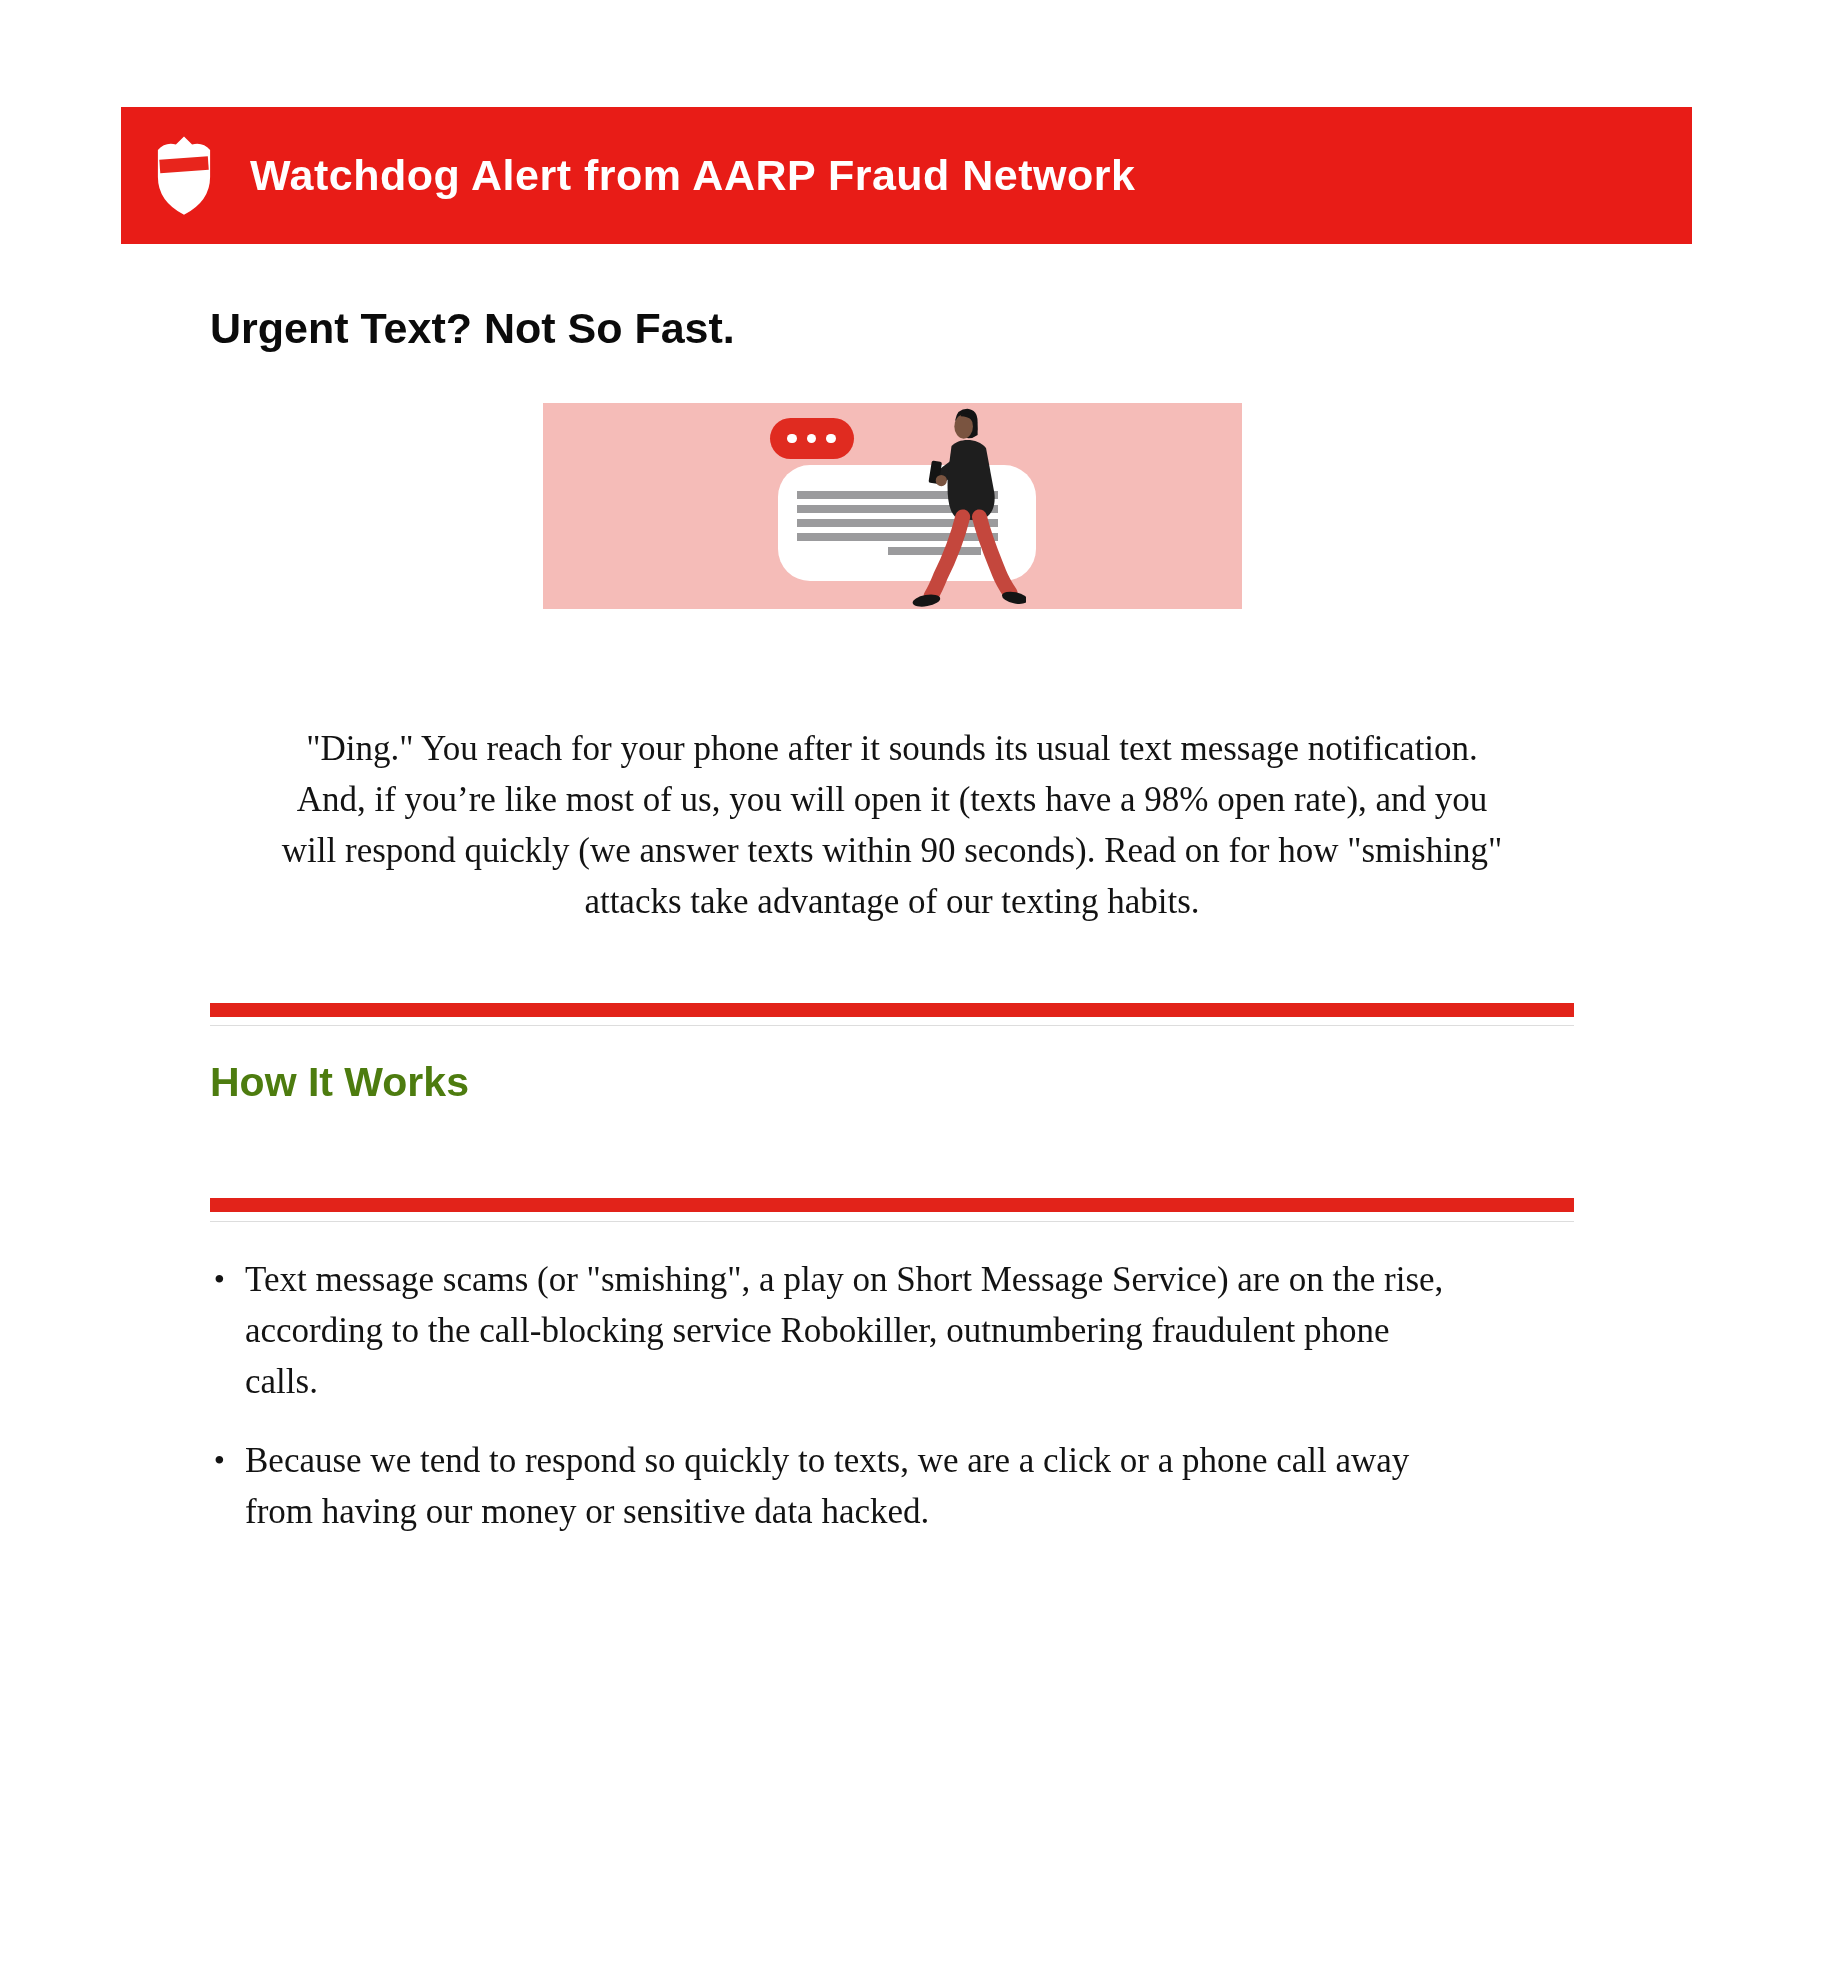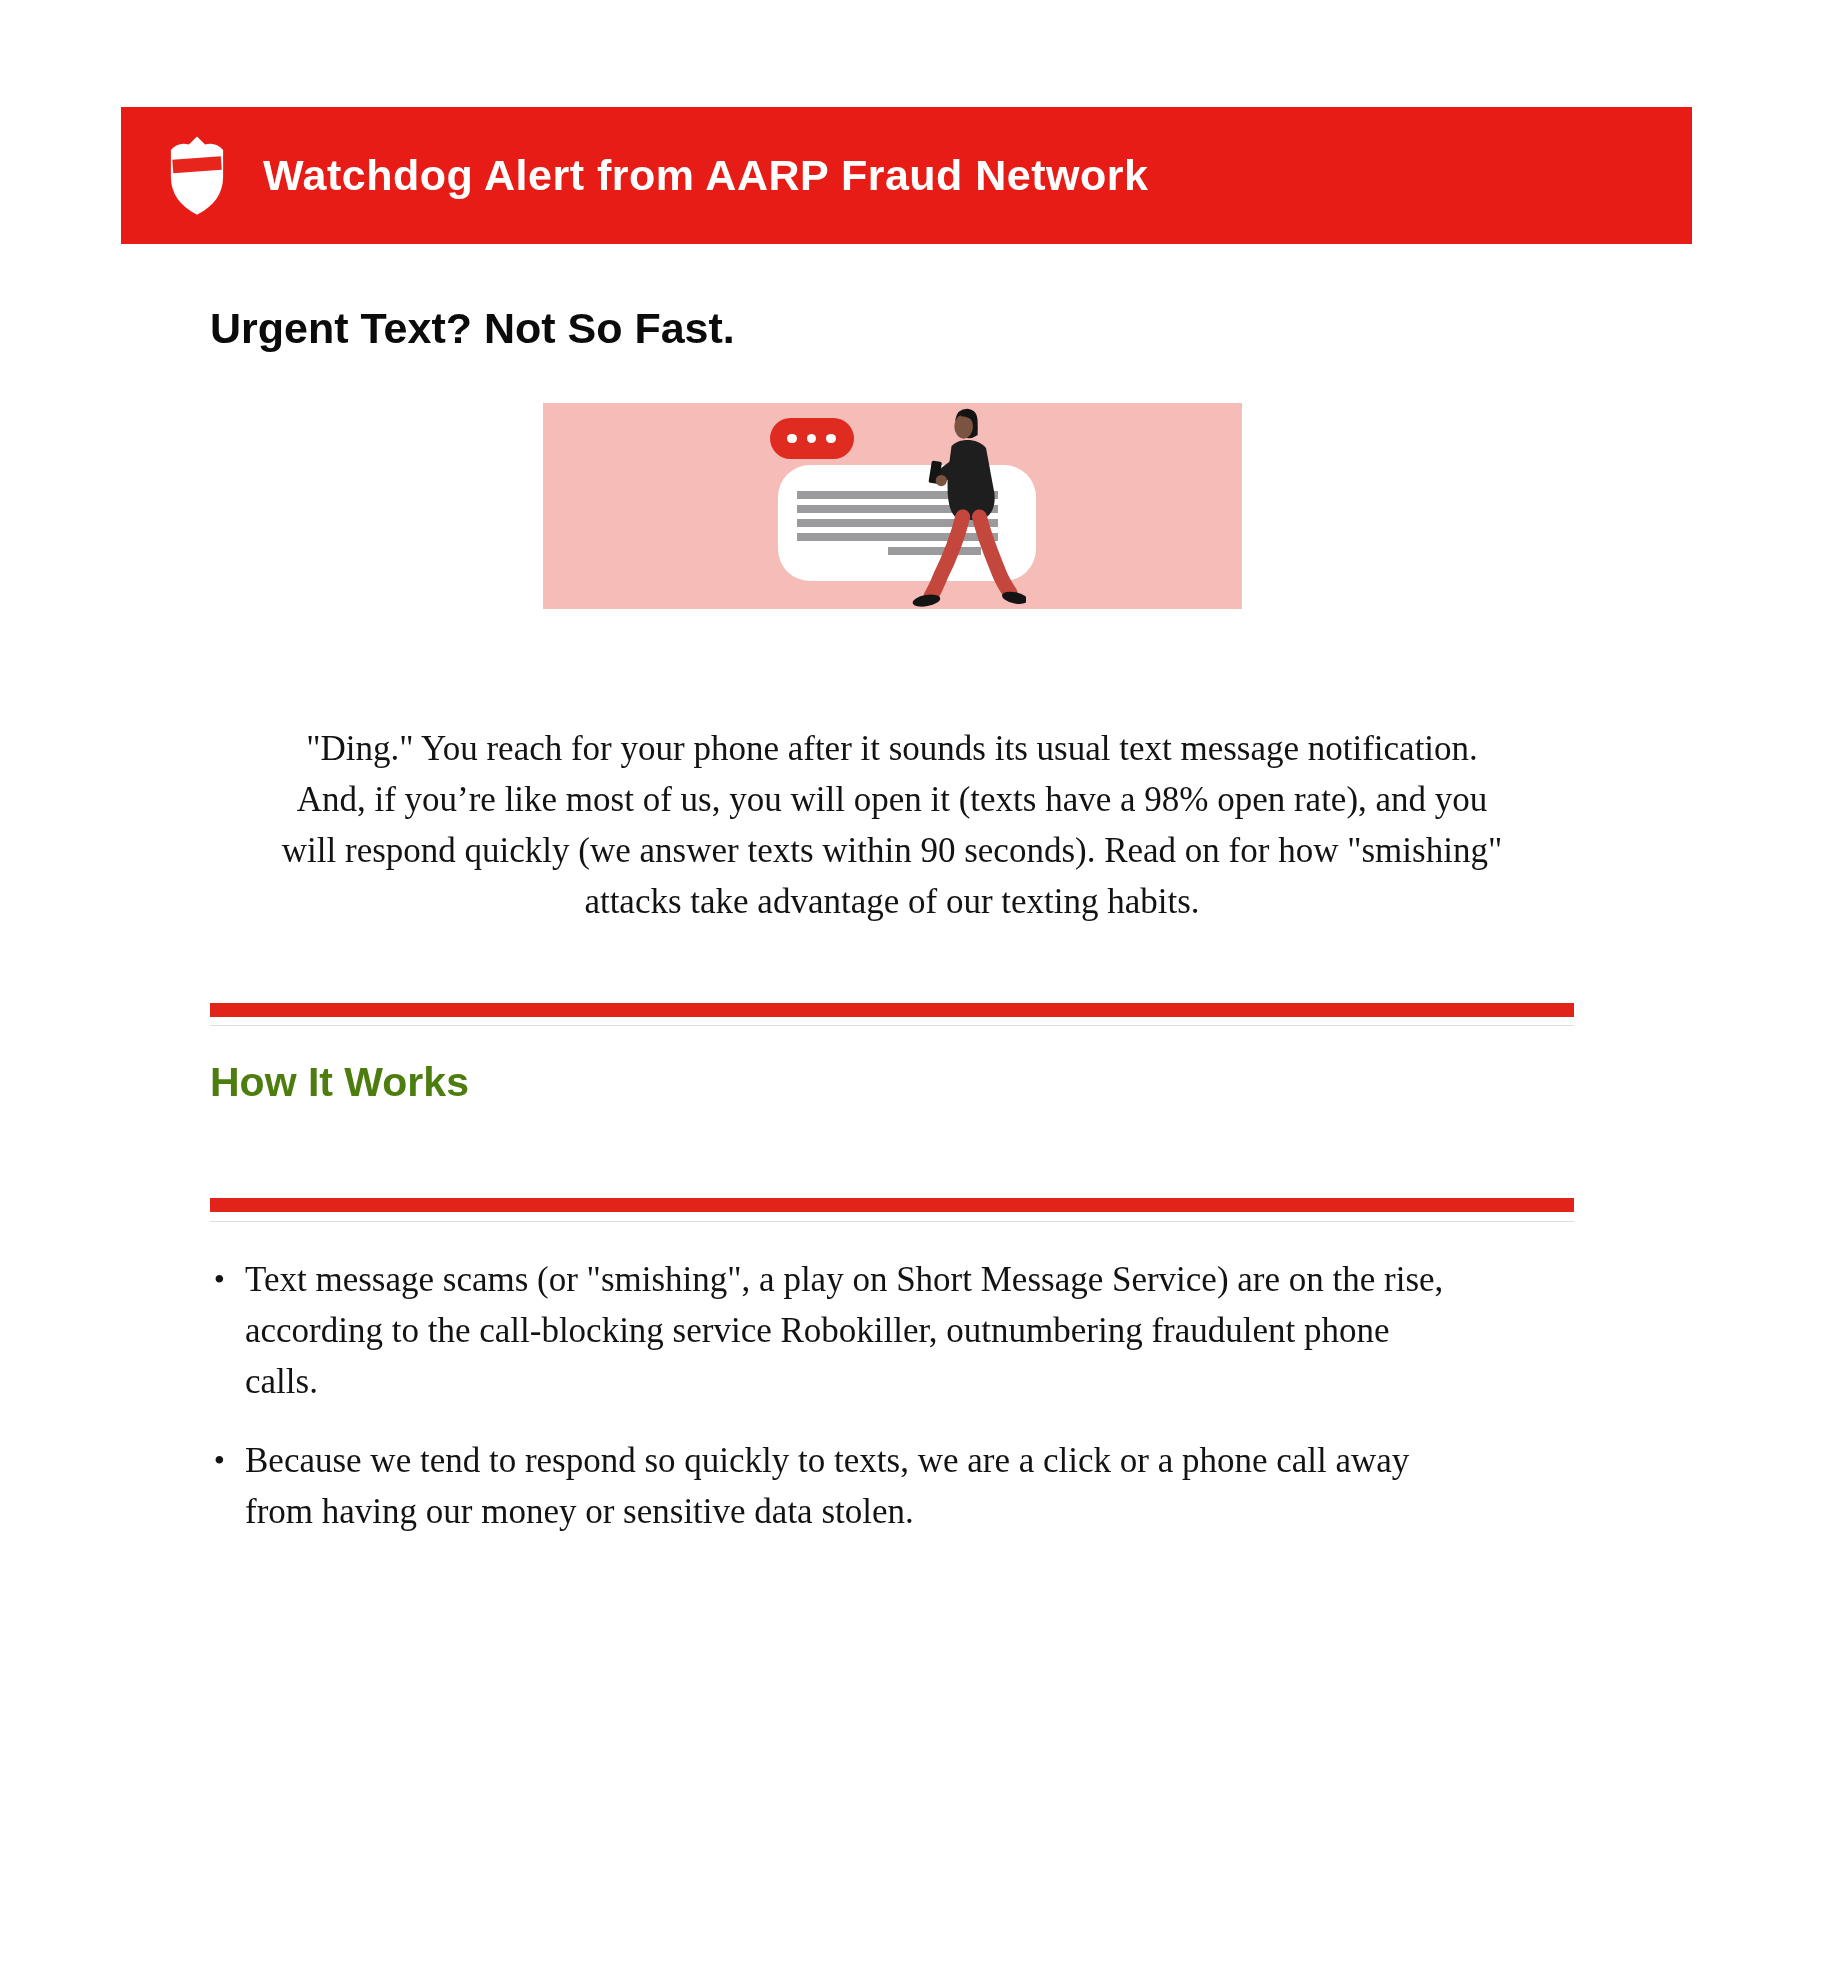--- a/index.html
+++ b/index.html
@@ -6,21 +6,21 @@
   html,body { background:#ffffff; }
   body {
     width:1843px; height:1987px; position:relative; overflow:hidden;
     font-family:"Liberation Serif", serif; color:#111111;
   }
   .email-wrap { width:1571px; margin:107px 0 0 121px; }
 
   
   .alert-header {
     height:137px; background:#E81C17; display:flex; align-items:center;
-    padding-left:49px;
+    padding-left:36px;
   }
   .shield { width:54px; height:80px; flex:0 0 auto; }
   .alert-header-title {
     margin-left:39px; color:#ffffff; font-family:"Liberation Sans", sans-serif;
     font-weight:bold; font-size:43px; letter-spacing:0.5px;
   }
 
   
   .content { padding:0 118px 0 89px; }
 
@@ -133,18 +133,18 @@
     <h2 class="section-heading">How It Works</h2>
     <ul class="bullets">
     </ul>
 
     <div class="divider second">
       <div class="bar"></div>
       <div class="hairline"></div>
     </div>
     <ul class="bullets">
       <li>Text message scams (or "smishing", a play on Short Message Service) are on the rise, according to the call-blocking service Robokiller, outnumbering fraudulent phone calls.</li>
-      <li>Because we tend to respond so quickly to texts, we are a click or a phone call away from having our money or sensitive data stolen.</li>
+      <li>Because we tend to respond so quickly to texts, we are a click or a phone call away from having our money or sensitive data hacked.</li>
     </ul>
 
   </div>
 </div>
 
 
 </body></html>

